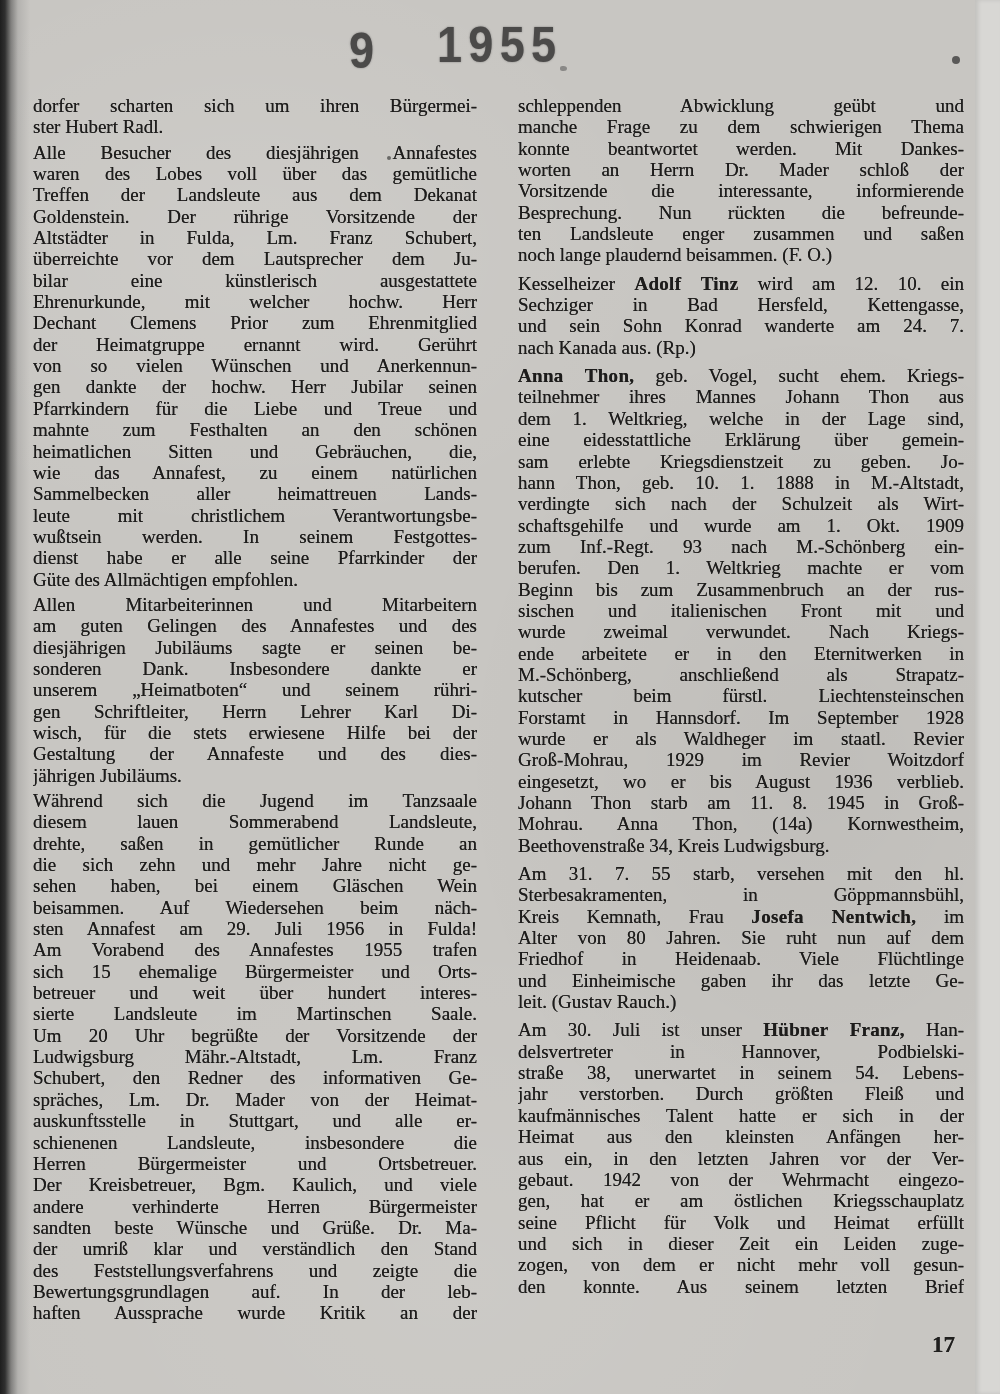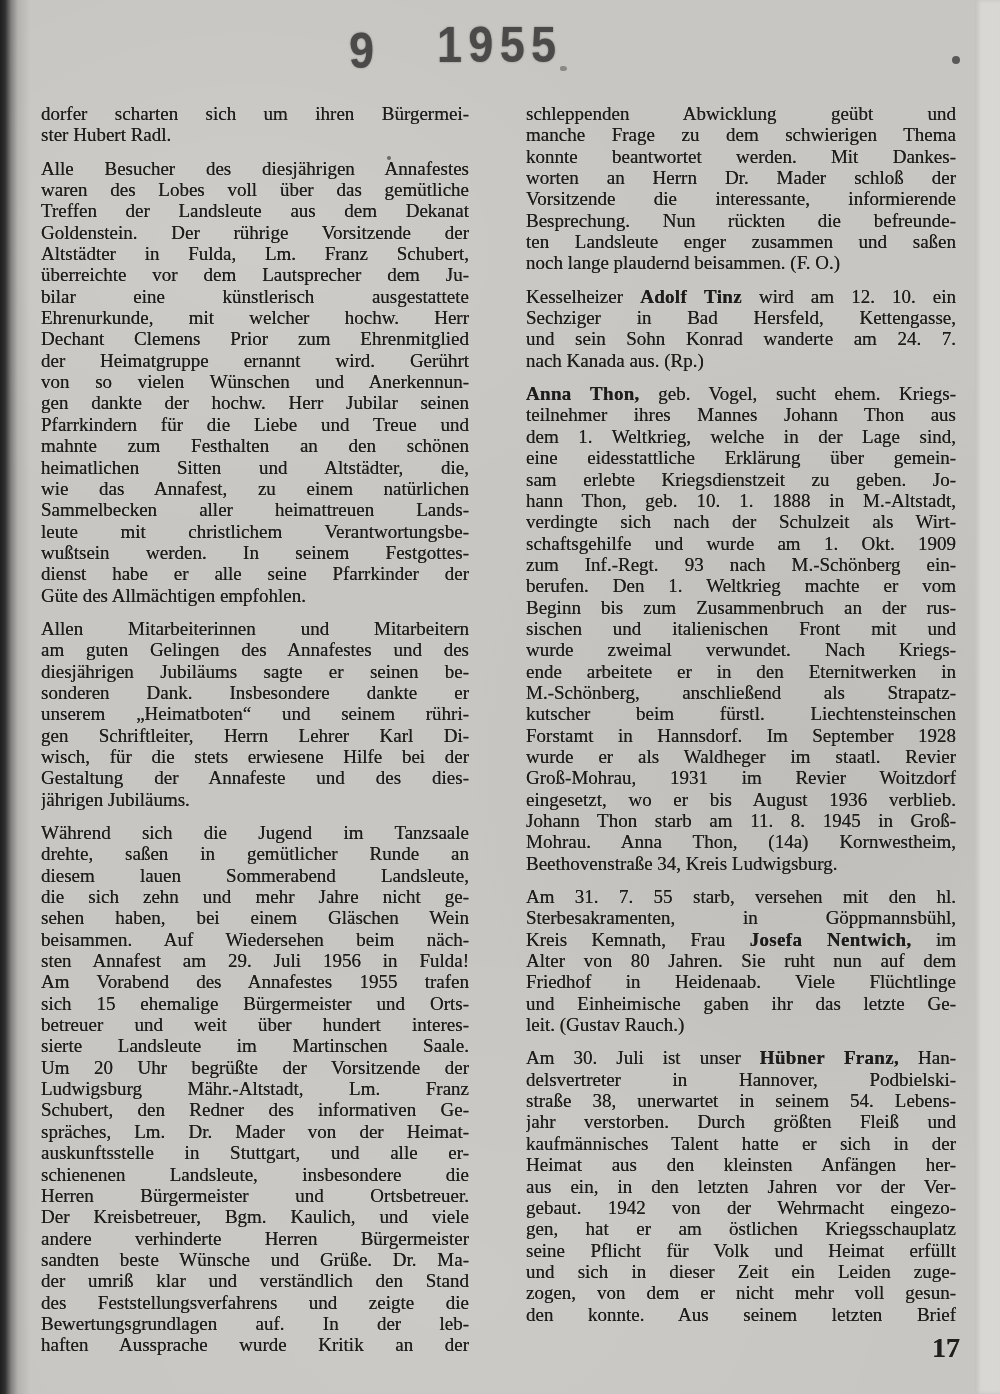--- a/index.html
+++ b/index.html
@@ -38,32 +38,32 @@
   .speck-b { left:560px; top:66px;  width:7px; height:5px; background:#8a8987; filter:blur(0.6px); border-radius:40% 60% 60% 40%; }
   .speck-c { left:387px; top:156px; width:4px; height:4px; background:#6a6967; filter:blur(0.5px); }
 
   .column {
     position:absolute; top:91px; z-index:2;
     font-size:19px; line-height:21.35px;
     text-shadow:0 0 0.4px rgba(25,25,25,0.8);
   }
   #col-left  { left:29px;  width:452px; }
   #col-right { left:514px; width:454px; }
-  .para { margin:12px; }
+  .para { margin:4px; }
   #col-right .para + .para { margin-top:7px; }
   .line {
     height:21.35px; overflow:hidden;
     text-align:justify; text-align-last:justify;
   }
   .line.final { text-align-last:left; }
   .line b { font-weight:bold; letter-spacing:0.3px; }
 
   .page-number {
     position:absolute; left:932px; top:1332px; z-index:2;
-    font-size:28px; font-weight:bold; color:#201f1e;
+    font-size:23px; font-weight:bold; color:#201f1e;
     text-shadow:0 0 0.5px rgba(25,25,25,0.8);
   }
 </style>
 </head>
 <body>
 
 <div class="page">
   <div class="edge-left"></div>
   <div class="edge-right"></div>
 
@@ -89,43 +89,43 @@
         <div class="line">Altstädter in Fulda, Lm. Franz Schubert,</div>
         <div class="line">überreichte vor dem Lautsprecher dem Ju-</div>
         <div class="line">bilar eine künstlerisch ausgestattete</div>
         <div class="line">Ehrenurkunde, mit welcher hochw. Herr</div>
         <div class="line">Dechant Clemens Prior zum Ehrenmitglied</div>
         <div class="line">der Heimatgruppe ernannt wird. Gerührt</div>
         <div class="line">von so vielen Wünschen und Anerkennun-</div>
         <div class="line">gen dankte der hochw. Herr Jubilar seinen</div>
         <div class="line">Pfarrkindern für die Liebe und Treue und</div>
         <div class="line">mahnte zum Festhalten an den schönen</div>
-        <div class="line">heimatlichen Sitten und Altstädter, die,</div>
+        <div class="line">heimatlichen Sitten und Gebräuchen, die,</div>
         <div class="line">wie das Annafest, zu einem natürlichen</div>
         <div class="line">Sammelbecken aller heimattreuen Lands-</div>
         <div class="line">leute mit christlichem Verantwortungsbe-</div>
         <div class="line">wußtsein werden.  In seinem Festgottes-</div>
         <div class="line">dienst habe er alle seine Pfarrkinder der</div>
         <div class="line final">Güte des Allmächtigen empfohlen.</div>
       </div>
       <div class="para">
         <div class="line">Allen Mitarbeiterinnen und Mitarbeitern</div>
         <div class="line">am guten Gelingen des Annafestes und des</div>
         <div class="line">diesjährigen Jubiläums sagte er seinen be-</div>
         <div class="line">sonderen Dank.  Insbesondere dankte er</div>
         <div class="line">unserem „Heimatboten“ und seinem rühri-</div>
         <div class="line">gen Schriftleiter, Herrn Lehrer Karl Di-</div>
         <div class="line">wisch, für die stets erwiesene Hilfe bei der</div>
         <div class="line">Gestaltung der Annafeste und des dies-</div>
         <div class="line final">jährigen Jubiläums.</div>
       </div>
       <div class="para">
         <div class="line">Während sich die Jugend im Tanzsaale</div>
+        <div class="line">diesem lauen Sommerabend Landsleute,</div>
         <div class="line">drehte, saßen in gemütlicher Runde an</div>
-        <div class="line">diesem lauen Sommerabend Landsleute,</div>
         <div class="line">die sich zehn und mehr Jahre nicht ge-</div>
         <div class="line">sehen haben, bei einem Gläschen Wein</div>
         <div class="line">beisammen. Auf Wiedersehen beim näch-</div>
         <div class="line">sten Annafest am 29. Juli 1956 in Fulda!</div>
         <div class="line">Am Vorabend des Annafestes 1955 trafen</div>
         <div class="line">sich 15 ehemalige Bürgermeister und Orts-</div>
         <div class="line">betreuer und weit über hundert interes-</div>
         <div class="line">sierte Landsleute im Martinschen Saale.</div>
         <div class="line">Um 20 Uhr begrüßte der Vorsitzende der</div>
         <div class="line">Ludwigsburg Mähr.-Altstadt, Lm. Franz</div>
@@ -173,21 +173,21 @@
         <div class="line">zum Inf.-Regt. 93 nach M.-Schönberg ein-</div>
         <div class="line">berufen. Den 1. Weltkrieg machte er vom</div>
         <div class="line">Beginn bis zum Zusammenbruch an der rus-</div>
         <div class="line">sischen und italienischen Front mit und</div>
         <div class="line">wurde zweimal verwundet.  Nach Kriegs-</div>
         <div class="line">ende arbeitete er in den Eternitwerken in</div>
         <div class="line">M.-Schönberg, anschließend als Strapatz-</div>
         <div class="line">kutscher beim fürstl. Liechtensteinschen</div>
         <div class="line">Forstamt in Hannsdorf. Im September 1928</div>
         <div class="line">wurde er als Waldheger im staatl. Revier</div>
-        <div class="line">Groß-Mohrau, 1931 im Revier Woitzdorf</div>
+        <div class="line">Groß-Mohrau, 1929 im Revier Woitzdorf</div>
         <div class="line">eingesetzt, wo er bis August 1936 verblieb.</div>
         <div class="line">Johann Thon starb am 11. 8. 1945 in Groß-</div>
         <div class="line">Mohrau. Anna Thon, (14a) Kornwestheim,</div>
         <div class="line final">Beethovenstraße 34, Kreis Ludwigsburg.</div>
       </div>
       <div class="para">
         <div class="line">Am 31. 7. 55 starb, versehen mit den hl.</div>
         <div class="line">Sterbesakramenten, in Göppmannsbühl,</div>
         <div class="line">Kreis Kemnath, Frau <b>Josefa Nentwich,</b> im</div>
         <div class="line">Alter von 80 Jahren. Sie ruht nun auf dem</div>

